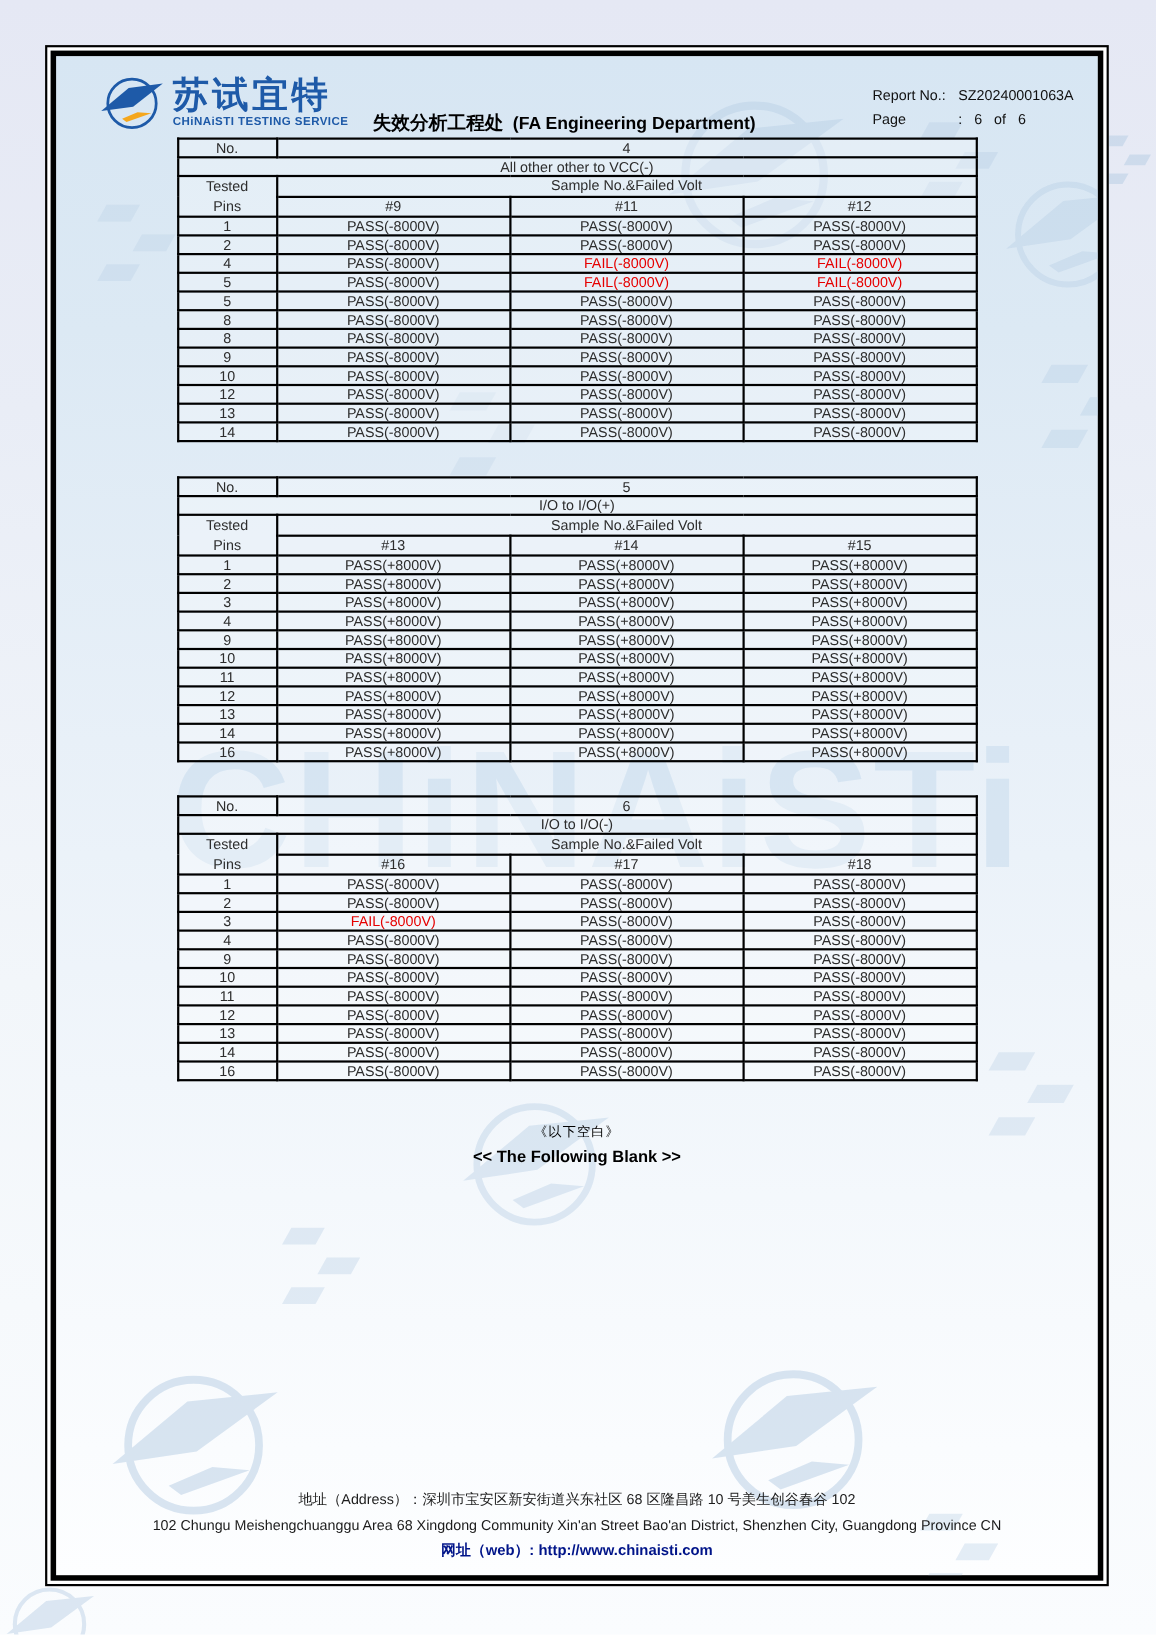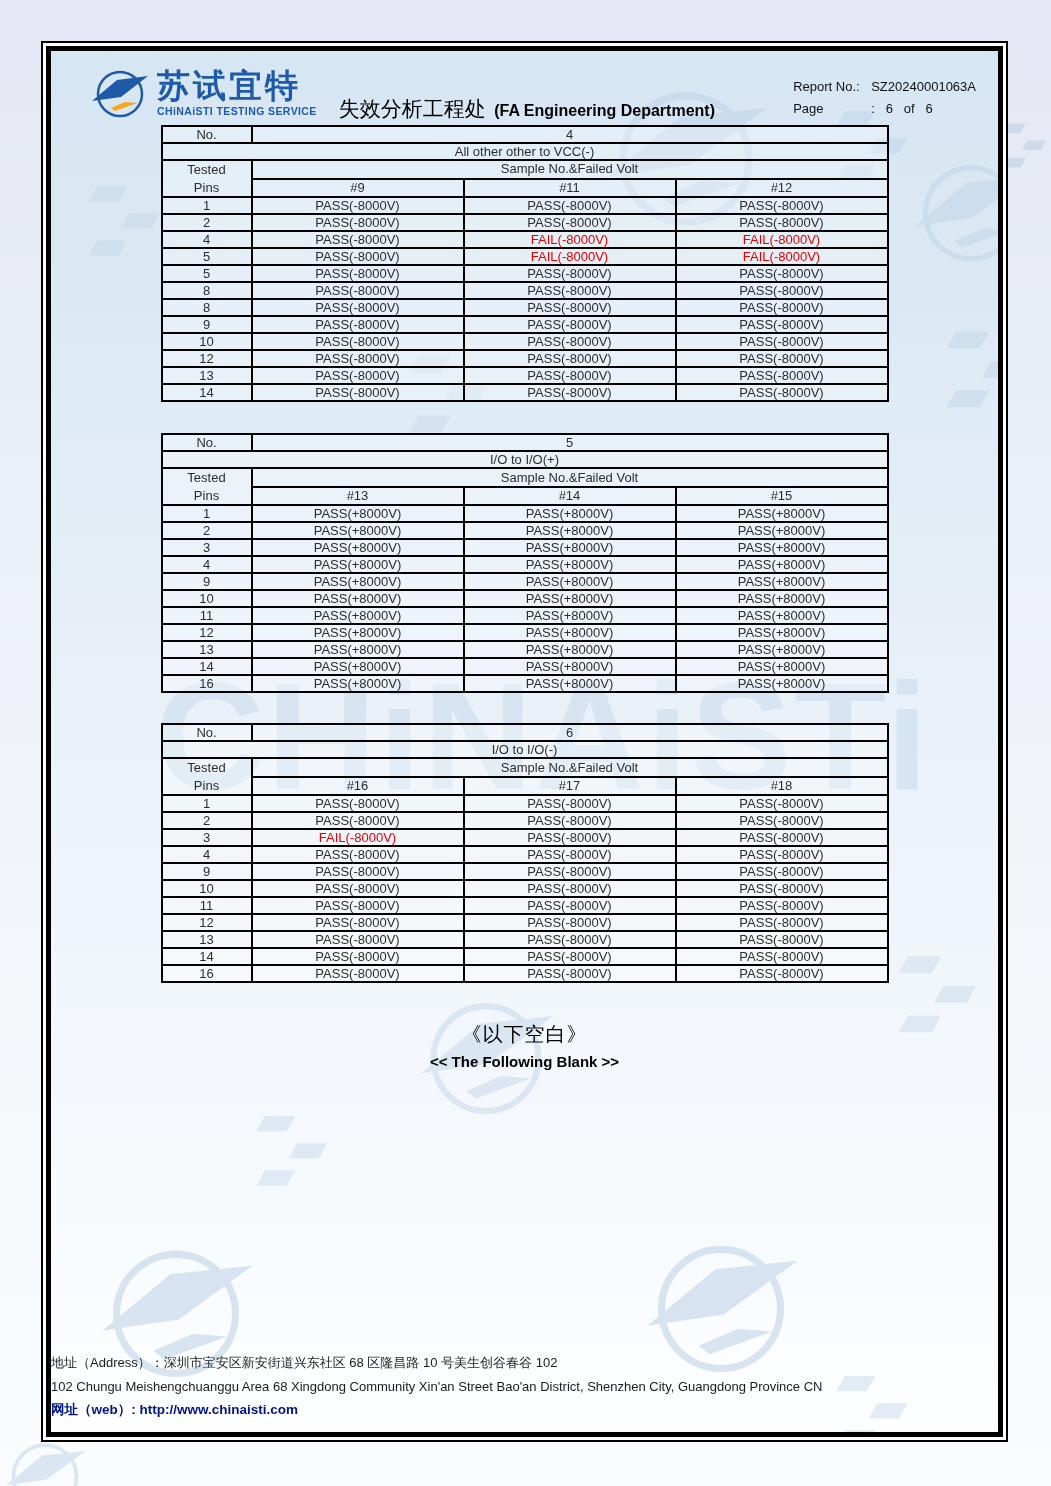--- a/index.html
+++ b/index.html
@@ -44,21 +44,21 @@
   .wm-body2 { left:0px;  top:1430px; width:90px; opacity:.45; position:absolute;}
 
   
   .hdr { display:flex; align-items:flex-end; padding:13px 10px 0 38px; height:72px; }
   .logo { display:flex; align-items:center; }
   .logo-mark { width:62px; height:60px; }
   .logo-txt { margin-left:6px; }
   .logo-cn { font-size:33px; font-weight:bold; color:#1e5aa8; letter-spacing:3px; line-height:1; }
   .logo-en { font-size:10.5px; font-weight:bold; color:#1e5aa8; letter-spacing:.4px; margin-top:3px; }
   .dept { margin-left:22px; margin-top:20px; white-space:nowrap; }
-  .dept-cn { font-size:21px; font-weight:normal; color:#000; }
+  .dept-cn { font-size:17px; font-weight:bold; color:#000; }
   .dept-en { font-size:16px; font-weight:bold; color:#000; margin-left:4px; }
   .repinfo { margin-left:auto; margin-top:19px; margin-right:12px; font-size:13px; color:#111; }
   .repinfo .row { display:flex; margin-bottom:7px; white-space:pre; }
   .repinfo .lab { width:78px; }
 
   
   .rtable {
     border-collapse:collapse; width:728px; margin:0 auto; table-layout:fixed;
     font-size:13px; color:#2d2d2d;
   }
@@ -68,25 +68,25 @@
   }
   .rtable col.c0 { width:90px; }
   .rtable .tested div { line-height:1.35; }
   .fail { color:#e60000; }
   .t1 { margin-top:2px; }
   .t2 { margin-top:31px; }
   .t3 { margin-top:30px; }
 
   
   .closing { text-align:center; margin-top:38px; color:#000; }
-  .closing .cn { font-size:20px; letter-spacing:1px; }
+  .closing .cn { font-size:12px; letter-spacing:1px; }
   .closing .en { font-size:15px; font-weight:bold; margin-top:5px; }
 
   
-  .pfooter { position:absolute; left:0; right:0; bottom:13px; z-index:1; }
+  .pfooter { position:absolute; left:0; right:0; bottom:13px; text-align:center; z-index:1; }
   .pfooter .ln { font-size:13px; color:#1c1c1c; margin-top:7px; }
   .pfooter .web a, .pfooter .web {
     color:#001489; font-weight:bold; font-size:13.5px;
   }
 </style>
 </head>
 <body>
 
 <svg width="0" height="0" style="position:absolute" aria-hidden="true">
   <defs>

